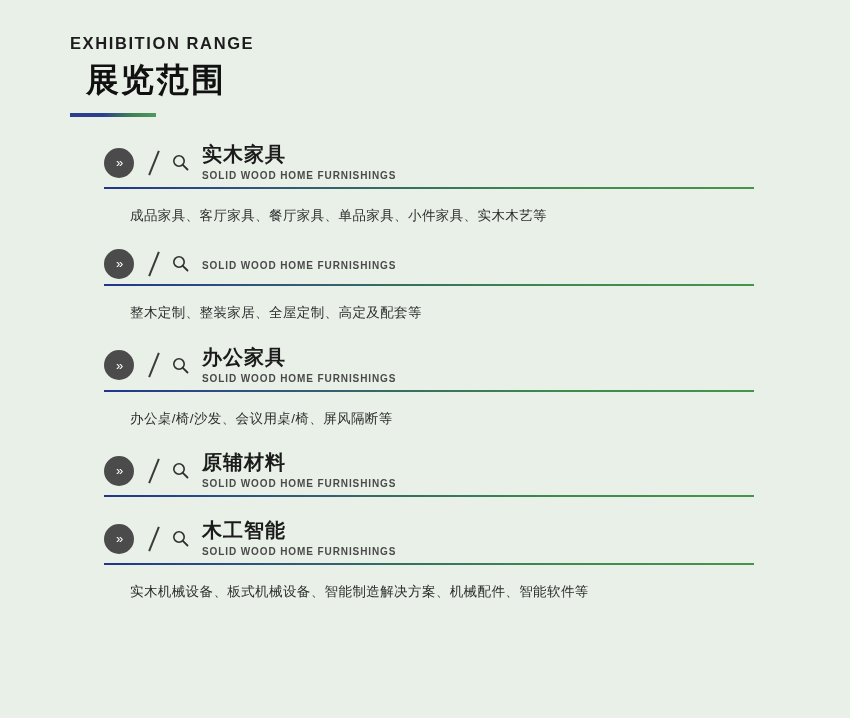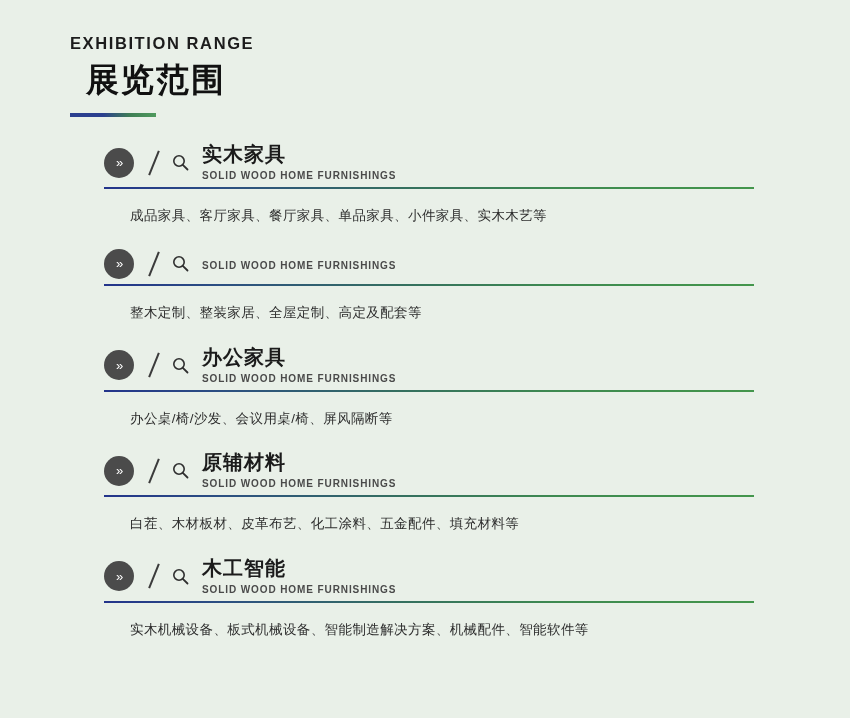--- a/index.html
+++ b/index.html
@@ -219,21 +219,20 @@
             <circle cx="7" cy="7" r="5.2" fill="none" stroke="#2f2f2f" stroke-width="1.6"></circle>
             <line x1="10.8" y1="10.8" x2="15.5" y2="15.5" stroke="#2f2f2f" stroke-width="1.8" stroke-linecap="round"></line>
           </svg>
         </div>
         <div class="titles">
           <div class="title-cn">原辅材料</div>
           <div class="title-en">SOLID WOOD HOME FURNISHINGS</div>
         </div>
       </div>
       <div class="divider"></div>
-      <div class="desc">白茬、木材板材、皮革布艺、化工涂料、五金配件、填充材料等</div>
     </div>
 
     <div class="item">
       <div class="item-head">
         <div class="badge">»</div>
         <div class="slash"></div>
         <div class="mag">
           <svg width="17" height="17" viewBox="0 0 17 17" aria-hidden="true">
             <circle cx="7" cy="7" r="5.2" fill="none" stroke="#2f2f2f" stroke-width="1.6"></circle>
             <line x1="10.8" y1="10.8" x2="15.5" y2="15.5" stroke="#2f2f2f" stroke-width="1.8" stroke-linecap="round"></line>

